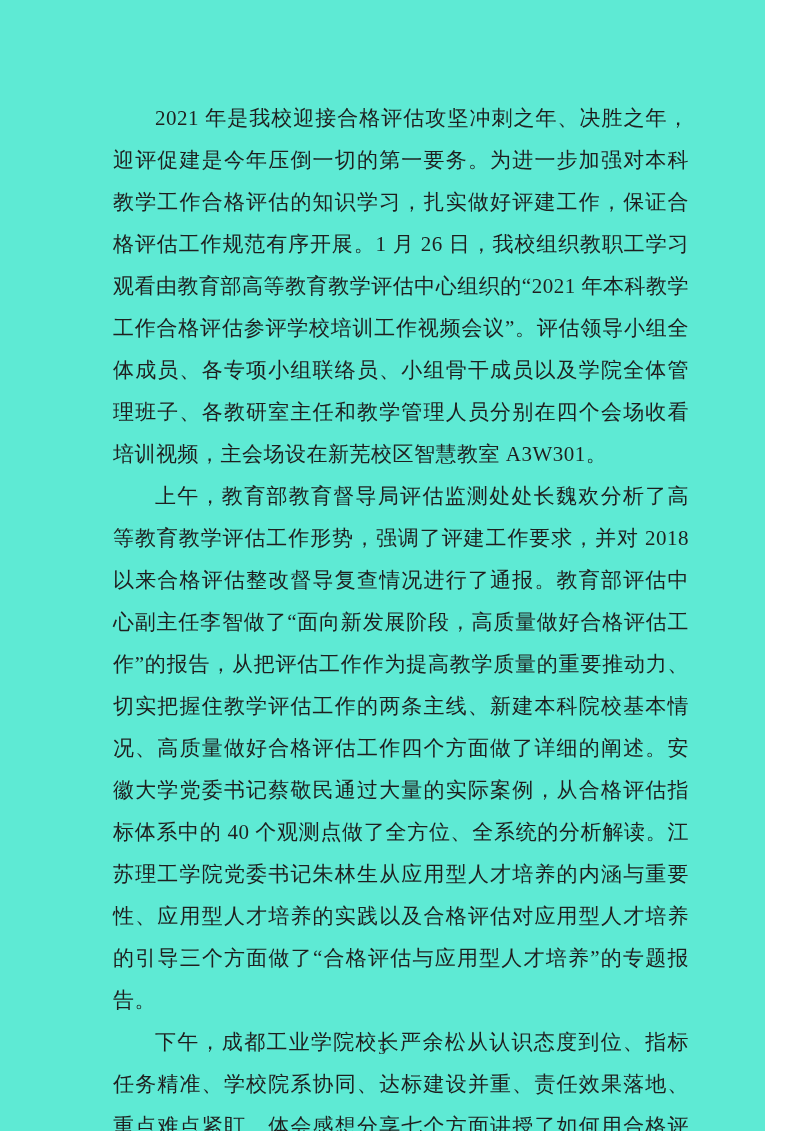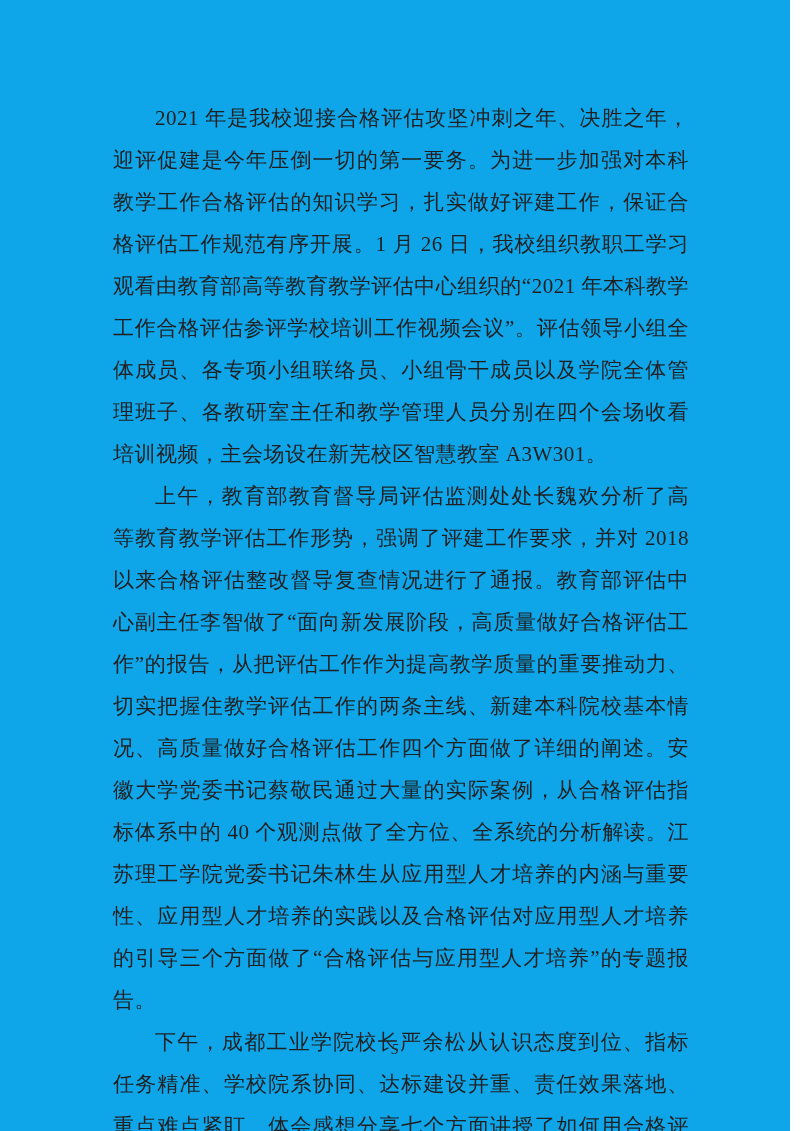--- a/index.html
+++ b/index.html
@@ -4,25 +4,24 @@
 <style>
   html, body {
     margin: 0;
     padding: 0;
     background: #ffffff;
   }
   .page {
     position: relative;
     width: 765px;
     height: 1131px;
-    background: #0ea5e9;
+    background: #5eead4;
     overflow: hidden;
     font-family: "Liberation Serif", "DejaVu Serif", serif;
     color: #1f1f1f;
-    padding-left: 25px;
   }
   .content {
     position: absolute;
     left: 113px;
     top: 97px;
     width: 576px;
     text-align: justify;
     text-justify: inter-ideograph;
   }
   .para {

